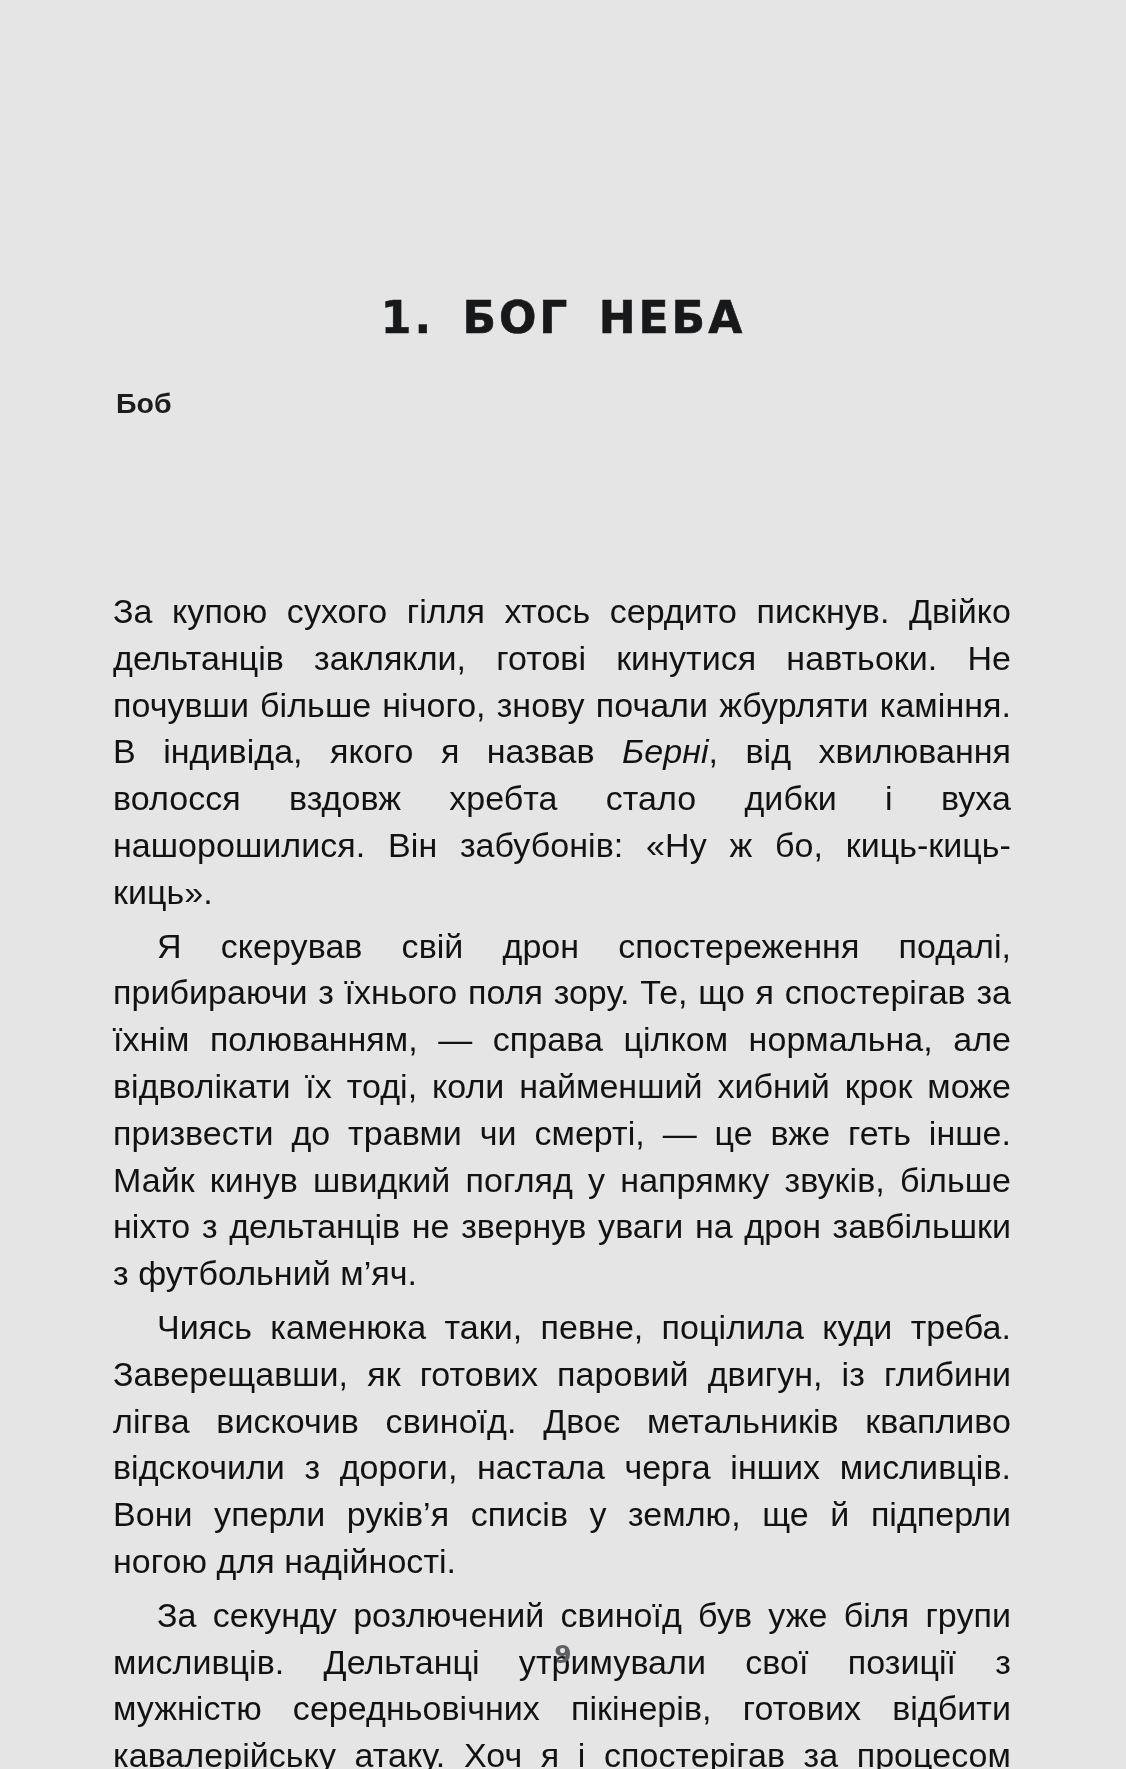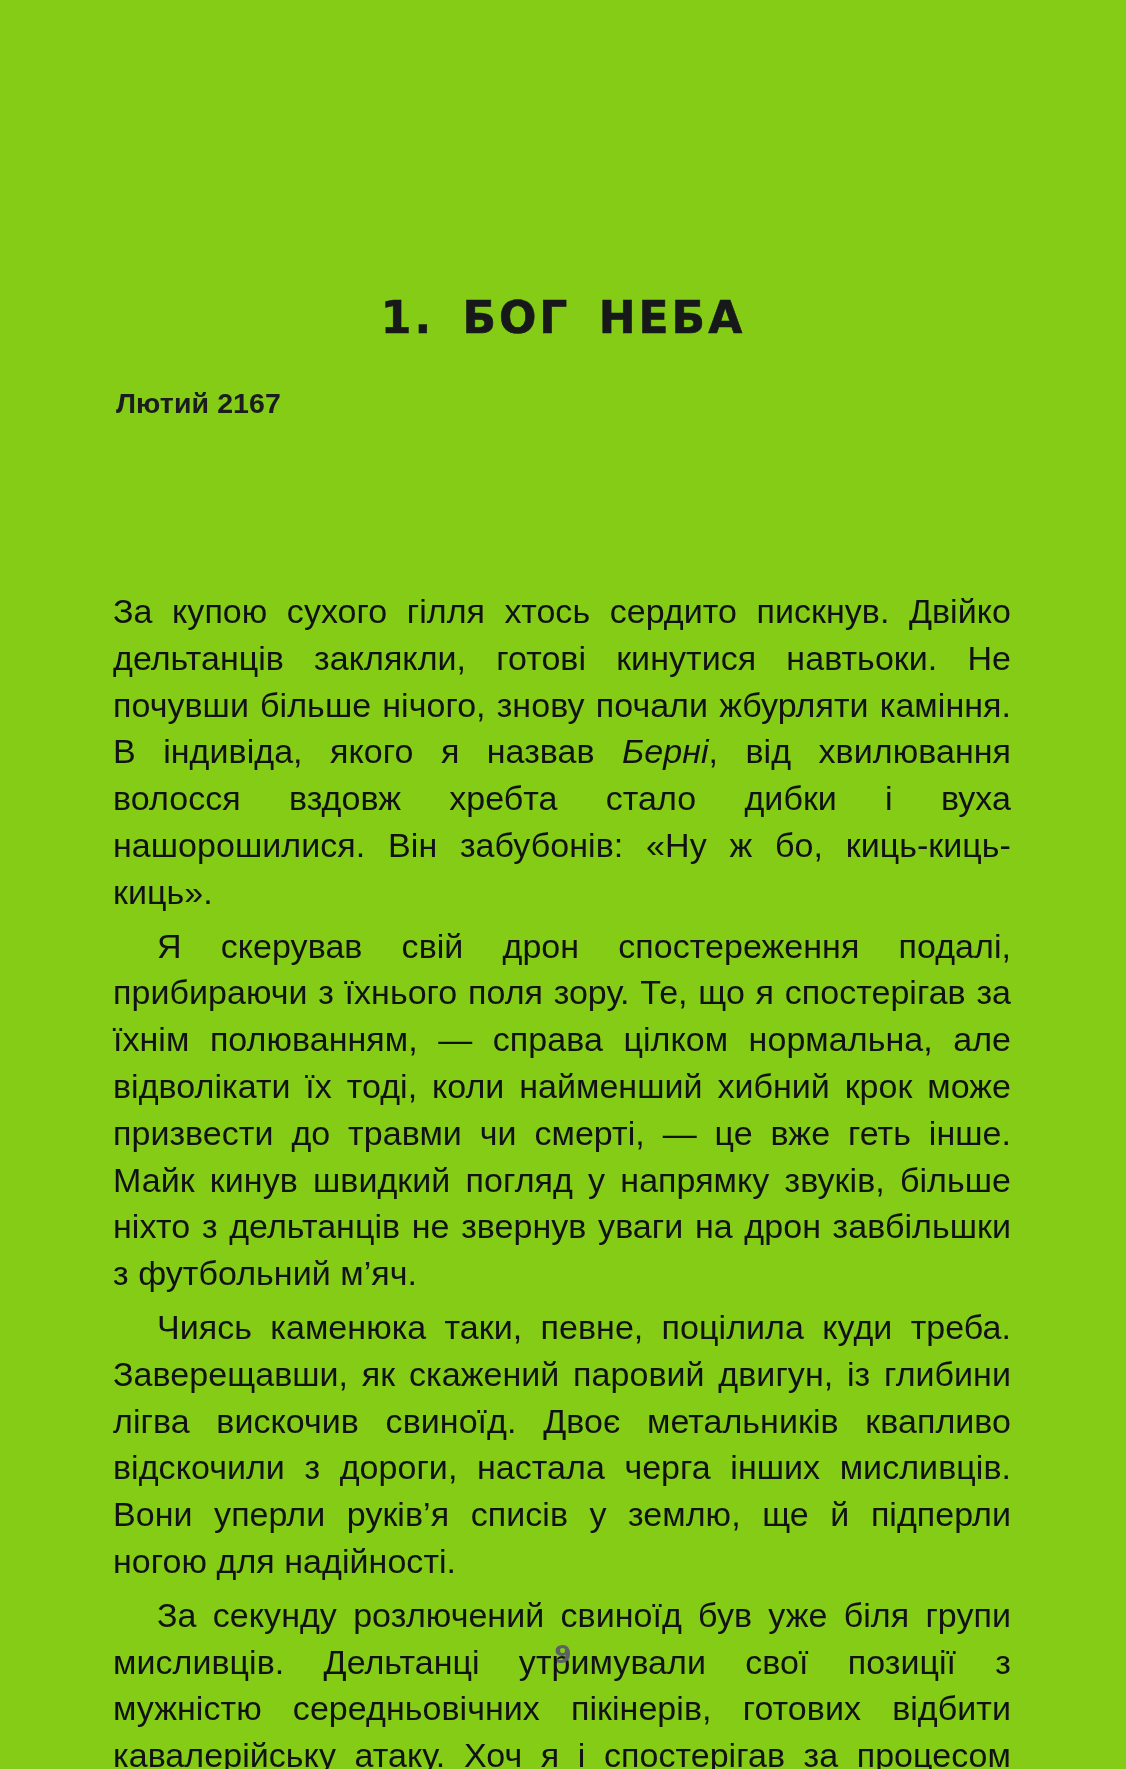--- a/index.html
+++ b/index.html
@@ -6,21 +6,21 @@
   html, body {
     margin: 0;
     padding: 0;
     background: #ffffff;
   }
   .page {
     position: relative;
     width: 1126px;
     height: 1769px;
     margin: 0 auto;
-    background: #84cc16;
+    background: #e5e5e5;
     box-sizing: border-box;
     overflow: hidden;
   }
 
   
   .chapter-title {
     position: absolute;
     left: 0;
     right: 0;
     top: 266px;
@@ -89,27 +89,27 @@
   }
 </style>
 </head>
 <body>
 
 <div class="page">
 
   <h1 class="chapter-title">1. БОГ НЕБА</h1>
 
   <div class="byline">
-    <div>Лютий 2167</div>
+    <div>Боб</div>
   </div>
 
   <div class="body-text">
     <p>
       <span>За купою сухого гілля хтось сердито пискнув. Двійко дельтанців заклякли, готові кинутися навтьоки. Не почувши більше нічого, знову почали жбурляти каміння. В індивіда, якого я назвав </span><em>Берні</em><span>, від хвилювання волосся вздовж хребта стало дибки і вуха нашорошилися. Він забубонів: «Ну ж бо, киць-киць-киць».</span>
     </p>
     <p class="indent">Я скерував свій дрон спостереження подалі, прибираючи з їхнього поля зору. Те, що я спостерігав за їхнім полюванням, — справа цілком нормальна, але відволікати їх тоді, коли найменший хибний крок може призвести до травми чи смерті, — це вже геть інше. Майк кинув швидкий погляд у напрямку звуків, більше ніхто з дельтанців не звернув уваги на дрон завбільшки з футбольний м’яч.</p>
-    <p class="indent">Чиясь каменюка таки, певне, поцілила куди треба. Заверещавши, як скажений паровий двигун, із глибини лігва вискочив свиноїд. Двоє метальників квапливо відскочили з дороги, настала черга інших мисливців. Вони уперли руків’я списів у землю, ще й підперли ногою для надійності.</p>
+    <p class="indent">Чиясь каменюка таки, певне, поцілила куди треба. Заверещавши, як готових паровий двигун, із глибини лігва вискочив свиноїд. Двоє метальників квапливо відскочили з дороги, настала черга інших мисливців. Вони уперли руків’я списів у землю, ще й підперли ногою для надійності.</p>
     <p class="indent">За секунду розлючений свиноїд був уже біля групи мисливців. Дельтанці утримували свої позиції з мужністю середньовічних пікінерів, готових відбити кавалерійську атаку. Хоч я і спостерігав за процесом віддалено, через дрон спостереження, у животі все одно похололо від жаху. У такі часи мені завжди здавалося, що я трохи перестарався з деталізацією віртуального середовища. Звідки б у мене взявся живіт?</p>
   </div>
 
   <div class="page-number">9</div>
 
 </div>
 
 </body></html>

